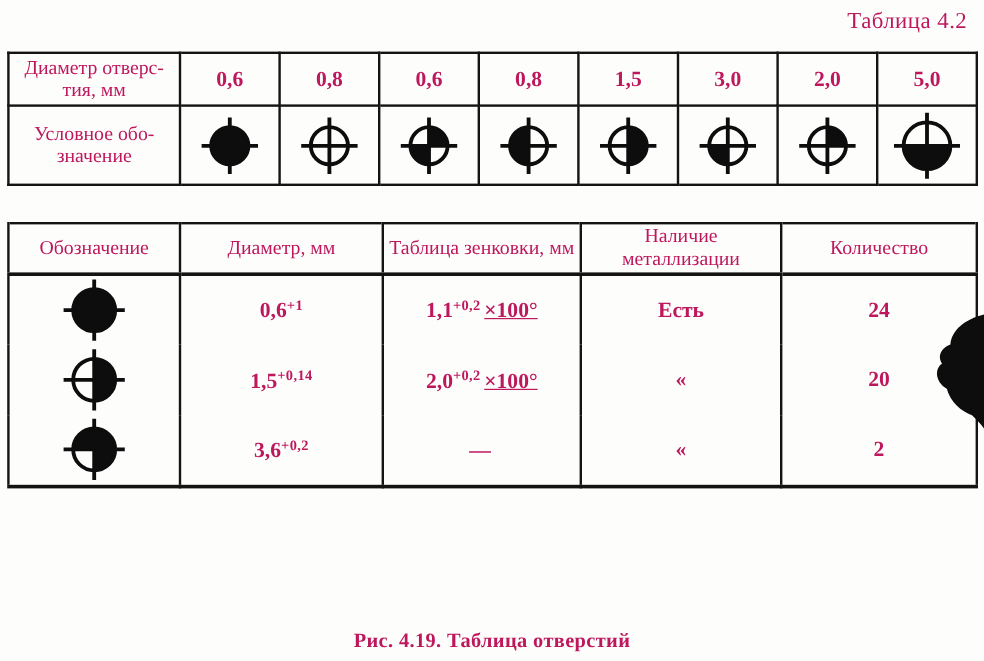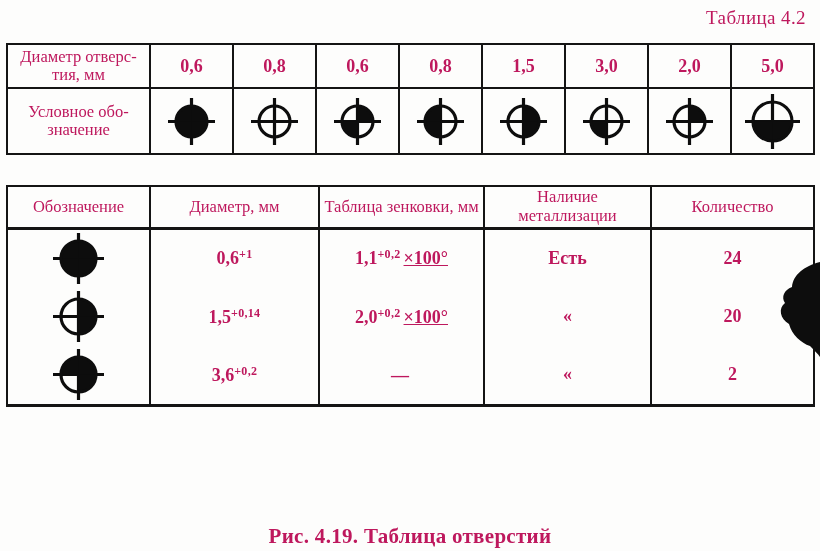--- a/index.html
+++ b/index.html
@@ -24,21 +24,21 @@
   .bottom-table td{border-left:2px solid #141414;border-right:2px solid #141414;}
   .bottom-table tr.head{height:42px;}
   .bottom-table tr.head td{border-bottom:3px solid #141414;font-size:16.5px;white-space:pre-line;line-height:1.12;}
   .bottom-table tr.data{height:59px;}
   .bottom-table tr.data td{font-weight:700;font-size:18px;}
   .sup{font-size:12px;font-weight:700;vertical-align:6px;letter-spacing:.3px;}
   .suffix{margin-left:3px;text-decoration:underline;}
   .sym{display:inline-block;line-height:0;vertical-align:middle;}
 
   .caption{position:absolute;left:0;top:524px;width:820px;text-align:center;
-    font-weight:700;font-size:21px;letter-spacing:.3px;}
+    font-weight:700;font-size:17px;letter-spacing:.3px;}
   .ink-blob{position:absolute;right:0;top:258px;}
 </style>
 </head>
 <body>
 
 <div class="page">
 
   <div class="table-label">Таблица 4.2</div>
 
   <table class="top-table">

